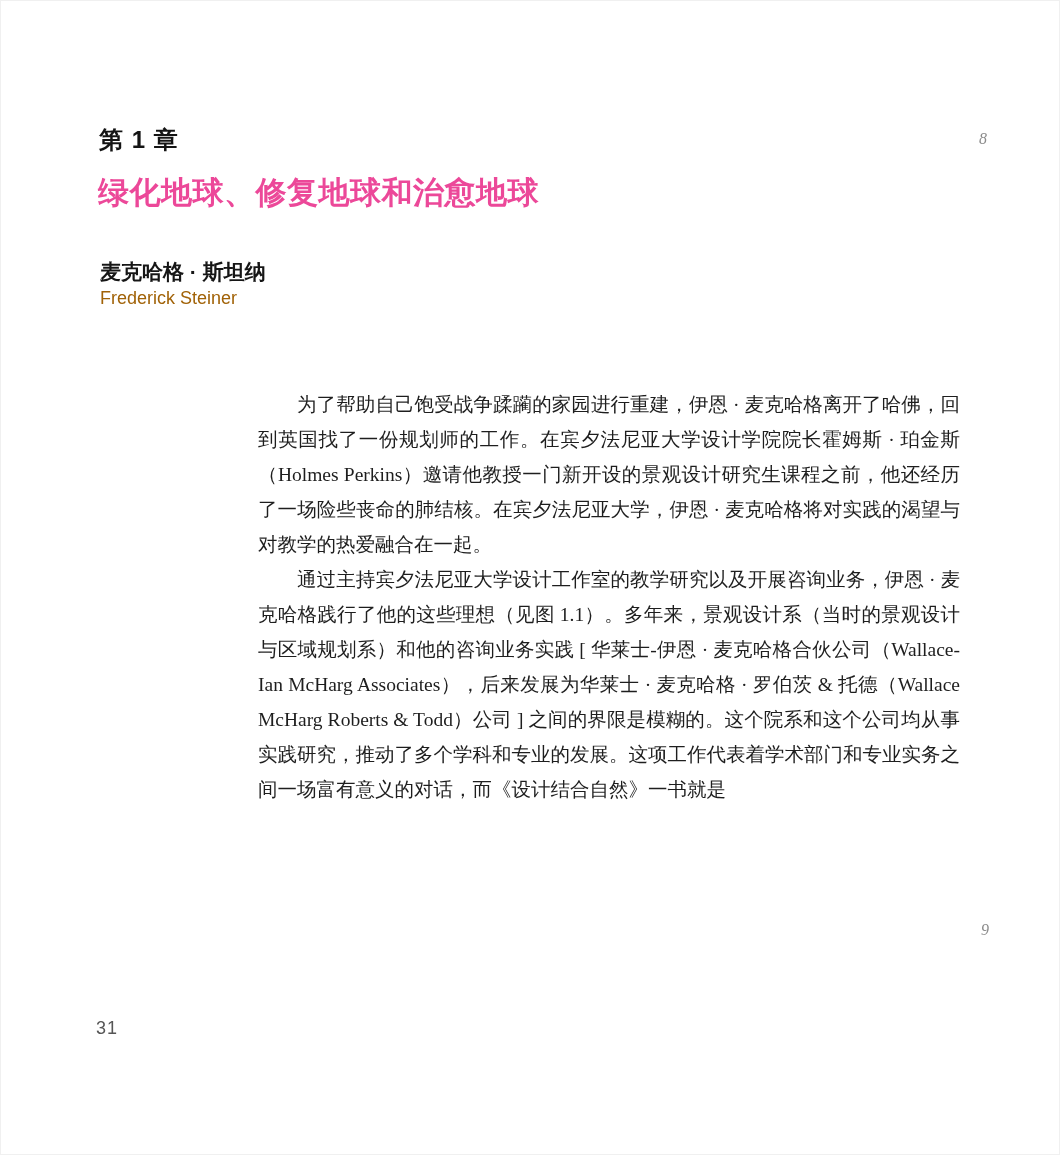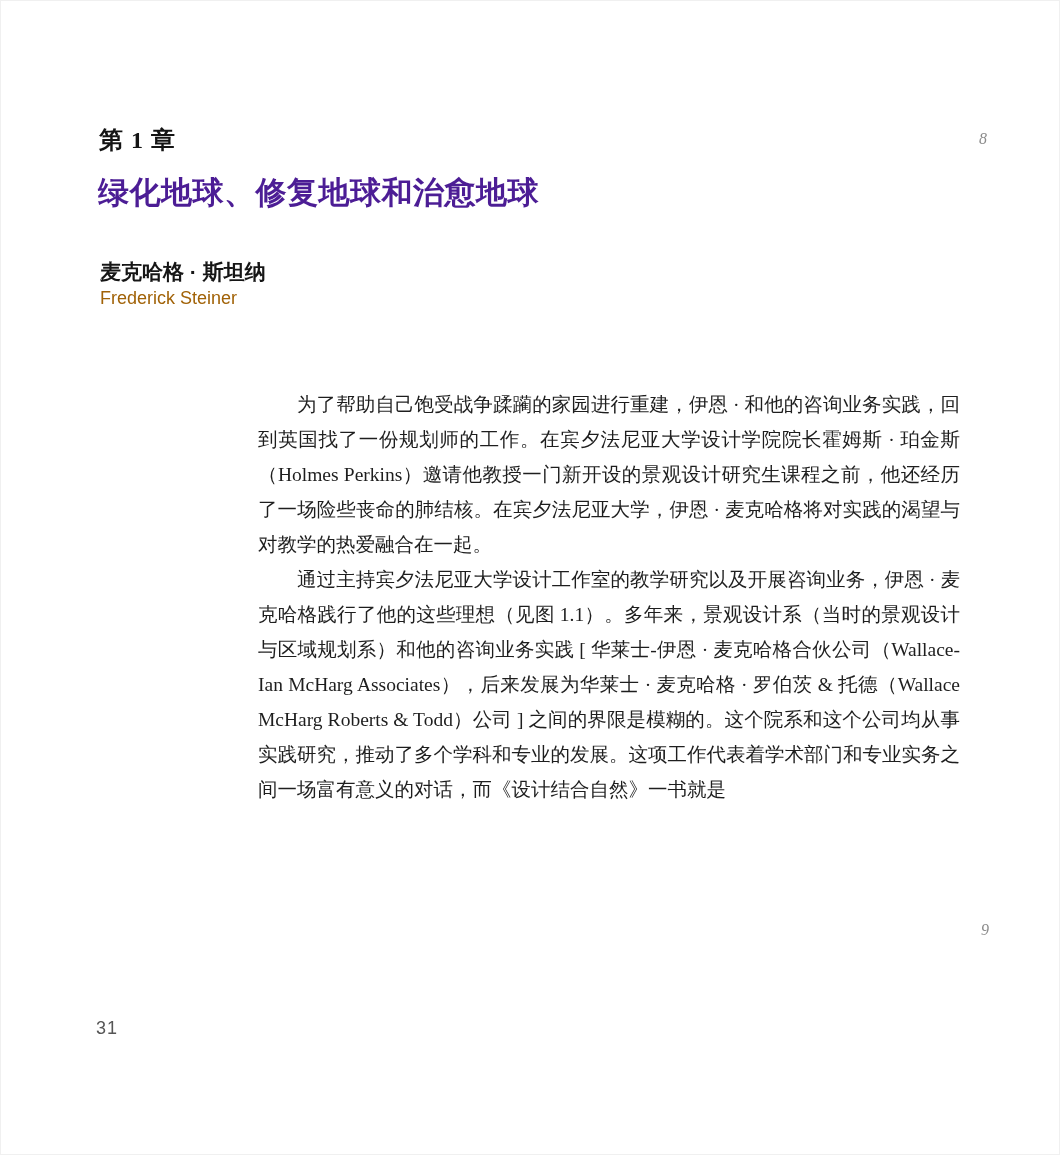--- a/index.html
+++ b/index.html
@@ -10,28 +10,28 @@
     position: relative;
     overflow: hidden;
   }
   .page {
     position: absolute; inset: 0;
     background: #ffffff;
     box-shadow: inset 0 0 0 1px #f0f0f0;
   }
   .chapter-label {
     position: absolute; left: 99px; top: 124px;
-    font-family: Liberation Serif, serif;
+    font-family: Liberation Sans, sans-serif;
     font-weight: 700; font-size: 24px; color: #141414;
     letter-spacing: 1px;
   }
   .chapter-title {
     position: absolute; left: 98px; top: 172px;
     font-family: "Liberation Sans", sans-serif;
-    font-weight: 800; font-size: 31px; color: #4c1d95;
+    font-weight: 800; font-size: 31px; color: #ec4899;
     letter-spacing: 0.5px;
     margin: 0;
   }
   .author-cn {
     position: absolute; left: 100px; top: 258px;
     font-family: "Liberation Sans", sans-serif;
     font-weight: 700; font-size: 21px; color: #161616;
   }
   .author-en {
     position: absolute; left: 100px; top: 288px;
@@ -79,17 +79,17 @@
 
   <div class="chapter-label">第 1 章</div>
 
   <h1 class="chapter-title">绿化地球、修复地球和治愈地球</h1>
 
   <div class="author-cn">麦克哈格 · 斯坦纳</div>
 
   <div class="author-en">Frederick Steiner</div>
 
   <div class="body-text">
-    <p>为了帮助自己饱受战争蹂躏的家园进行重建，伊恩 · 和他的咨询业务实践，回到英国找了一份规划师的工作。在宾夕法尼亚大学设计学院院长霍姆斯 · 珀金斯（Holmes Perkins）邀请他教授一门新开设的景观设计研究生课程之前，他还经历了一场险些丧命的肺结核。在宾夕法尼亚大学，伊恩 · 麦克哈格将对实践的渴望与对教学的热爱融合在一起。</p>
+    <p>为了帮助自己饱受战争蹂躏的家园进行重建，伊恩 · 麦克哈格离开了哈佛，回到英国找了一份规划师的工作。在宾夕法尼亚大学设计学院院长霍姆斯 · 珀金斯（Holmes Perkins）邀请他教授一门新开设的景观设计研究生课程之前，他还经历了一场险些丧命的肺结核。在宾夕法尼亚大学，伊恩 · 麦克哈格将对实践的渴望与对教学的热爱融合在一起。</p>
     <p>通过主持宾夕法尼亚大学设计工作室的教学研究以及开展咨询业务，伊恩 · 麦克哈格践行了他的这些理想（见图 1.1）。多年来，景观设计系（当时的景观设计与区域规划系）和他的咨询业务实践 [ 华莱士-伊恩 · 麦克哈格合伙公司（Wallace-Ian McHarg Associates），后来发展为华莱士 · 麦克哈格 · 罗伯茨 &amp; 托德（Wallace McHarg Roberts &amp; Todd）公司 ] 之间的界限是模糊的。这个院系和这个公司均从事实践研究，推动了多个学科和专业的发展。这项工作代表着学术部门和专业实务之间一场富有意义的对话，而《设计结合自然》一书就是</p>
   </div>
 
 </div>
 
 </body></html>

